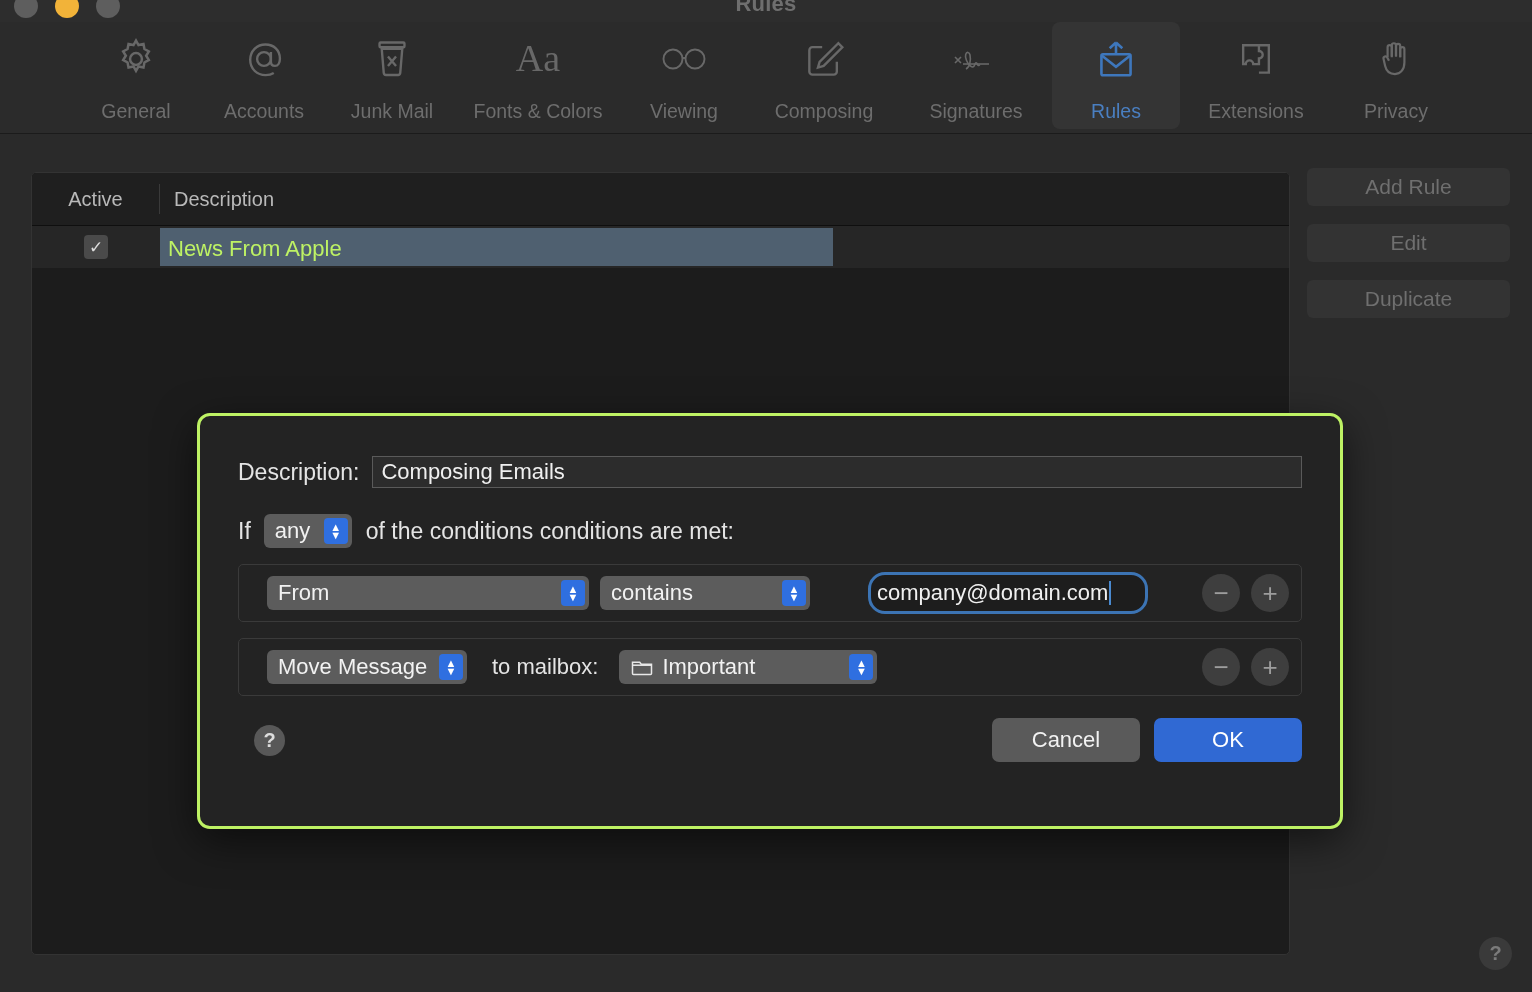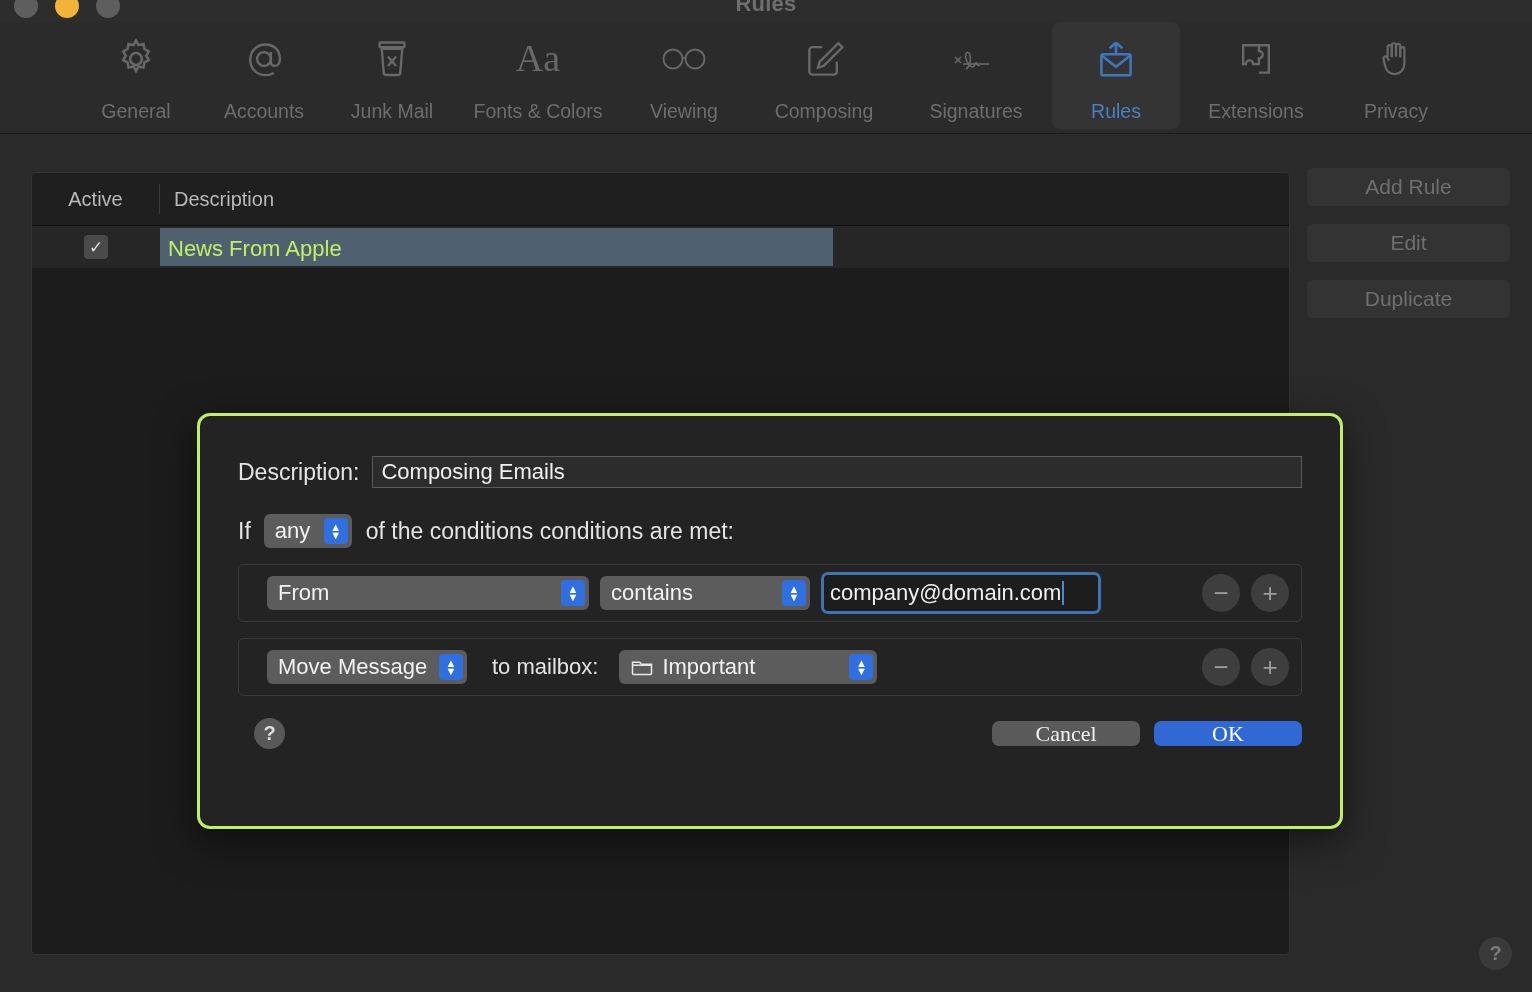--- a/index.html
+++ b/index.html
@@ -199,24 +199,25 @@
     gap: 11px;
   }
   .popup.w-from { width: 322px; }
   .popup.w-contains { width: 210px; }
   .popup.w-move { width: 200px; }
   .popup.w-mailbox { width: 258px; }
 
   .focus-field {
     width: 280px; height: 42px;
     border: 3px solid #3c74b4;
-    border-radius: 7px;
+    border-radius: 17px;
     background: #1d1d1d;
     display: flex; align-items: center;
     padding: 0 6px;
+    margin-left: 47px;
   }
   .focus-field .fval {
     color: #f0f0f0; font-size: 22px;
     white-space: nowrap;
   }
   .caret {
     width: 2px; height: 24px; background: #4a8ad0; margin-left: 1px;
   }
 
   .circle-btn {
@@ -238,23 +239,23 @@
   }
   #help-btn {
     width: 31px; height: 31px; border-radius: 50%;
     background: #585858; color: #dddddd;
     font-size: 20px; font-weight: bold;
     display: flex; align-items: center; justify-content: center;
     border: none; margin-left: 16px;
     font-family: "Liberation Sans", sans-serif;
   }
   .sheet-btn {
-    height: 25px; min-width: 148px; border-radius: 7px;
+    height: 44px; min-width: 148px; border-radius: 7px;
     font-size: 22px; border: none;
-    font-family: Liberation Serif, serif;
+    font-family: Liberation Sans, sans-serif;
     display: flex; align-items: center; justify-content: center;
   }
   #cancel-btn { background: #5a5a5a; color: #f2f2f2; margin-right: 14px; }
   #ok-btn { background: #3069d3; color: #ffffff; }
 </style>
 </head>
 <body>
 
 <div id="window">
 

